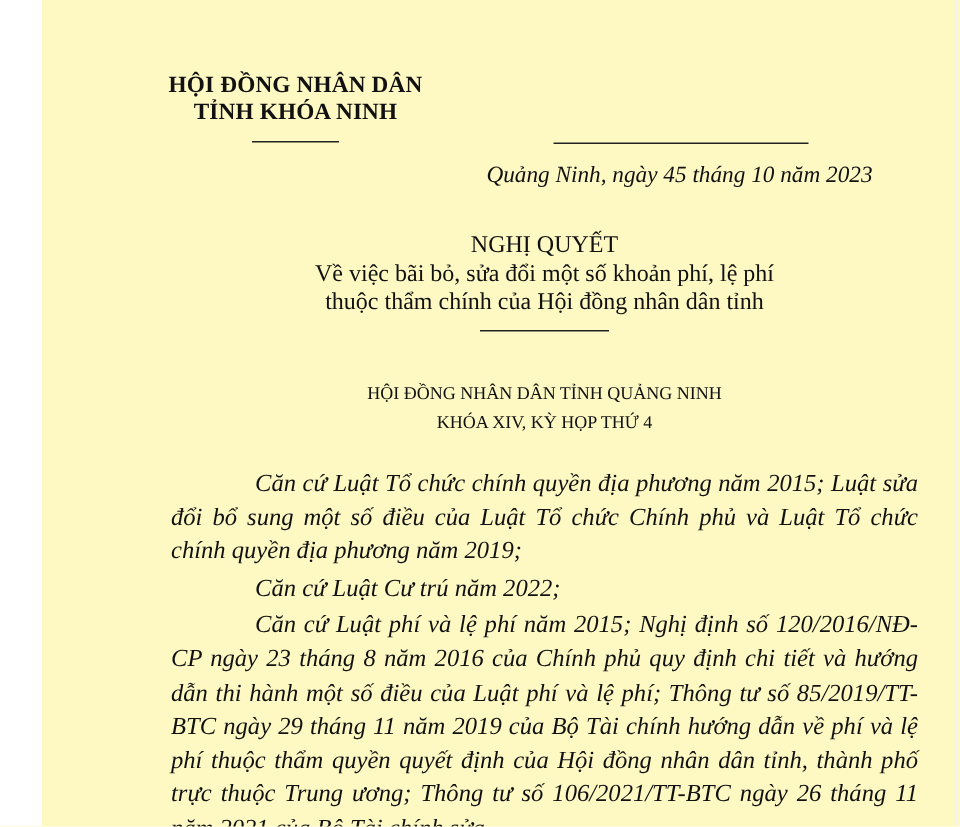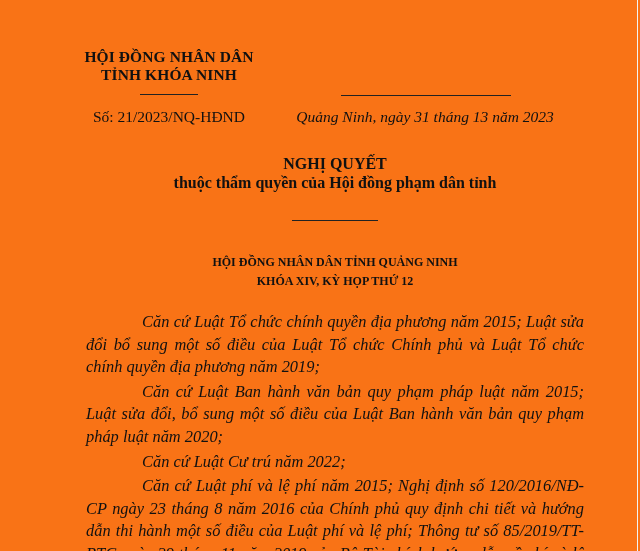--- a/index.html
+++ b/index.html
@@ -2,25 +2,25 @@
 <html><head>
   <meta charset="utf-8">
   <style>
     html, body { margin: 0; padding: 0; }
     body {
       width: 640px; height: 551px; overflow: hidden;
       background: #ffffff; color: #111111;
       font-family: "Liberation Serif", "DejaVu Serif", serif;
       position: relative;
     }
-    .page { position: absolute; inset: 0; background: #f97316; }
+    .page { position: absolute; inset: 0; background: #fef9c3; margin-left: 28px; }
     .edge { position: absolute; right: 2px; top: 0; bottom: 0; width: 1px; background: #f2f2f2; }
     .abs { position: absolute; white-space: nowrap; }
     .center { text-align: center; }
-    .bold { font-weight: bold; }
+    .bold { font-weight: normal; }
     .ital { font-style: italic; }
     .hdr { font-size: 15.5px; font-weight: bold; letter-spacing: 0.1px; }
     .rule { position: absolute; height: 1px; background: #222; }
     .body-text {
       position: absolute; left: 86px; top: 311px; width: 498px;
       font-size: 16.4px; font-style: italic; line-height: 22.6px;
       text-align: justify;
     }
     .body-text p { margin: 0; text-indent: 56px; text-align: justify; }
     .body-text p.gap { margin-top: 2px; }
@@ -29,35 +29,34 @@
 <body>
 
 <div class="page">
   <div class="edge"></div>
 
   <div class="abs center hdr" style="left:80px; top:48px; width:178px; line-height:18px;">
     <div>HỘI ĐỒNG NHÂN DÂN</div>
     <div>TỈNH KHÓA NINH</div>
   </div>
   <div class="rule" style="left:140px; top:94px; width:58px;"></div>
-  <div class="abs center" style="left:80px; top:108px; width:178px; font-size:15.5px;">Số: 21/2023/NQ-HĐND</div>
 
   <div class="rule" style="left:341px; top:95px; width:170px;"></div>
-  <div class="abs center ital" style="left:262px; top:108px; width:326px; font-size:15.5px;">Quảng Ninh, ngày 31 tháng 13 năm 2023</div>
+  <div class="abs center ital" style="left:262px; top:108px; width:326px; font-size:15.5px;">Quảng Ninh, ngày 45 tháng 10 năm 2023</div>
 
   <div class="abs center bold" style="left:100px; top:155px; width:470px; font-size:16px; line-height:18.8px;">
     <div>NGHỊ QUYẾT</div>
-    <div>thuộc thẩm quyền của Hội đồng phạm dân tỉnh</div>
+    <div>Về việc bãi bỏ, sửa đổi một số khoản phí, lệ phí</div>
+    <div>thuộc thẩm chính của Hội đồng nhân dân tỉnh</div>
   </div>
   <div class="rule" style="left:292px; top:220px; width:86px;"></div>
 
   <div class="abs center bold" style="left:100px; top:253px; width:470px; font-size:12px; line-height:18.5px;">
     <div>HỘI ĐỒNG NHÂN DÂN TỈNH QUẢNG NINH</div>
-    <div>KHÓA XIV, KỲ HỌP THỨ 12</div>
+    <div>KHÓA XIV, KỲ HỌP THỨ 4</div>
   </div>
 
   <div class="body-text">
     <p>Căn cứ Luật Tổ chức chính quyền địa phương năm 2015; Luật sửa đổi bổ sung một số điều của Luật Tổ chức Chính phủ và Luật Tổ chức chính quyền địa phương năm 2019;</p>
-    <p class="gap">Căn cứ Luật Ban hành văn bản quy phạm pháp luật năm 2015; Luật sửa đổi, bổ sung một số điều của Luật Ban hành văn bản quy phạm pháp luật năm 2020;</p>
     <p class="gap">Căn cứ Luật Cư trú năm 2022;</p>
     <p class="gap">Căn cứ Luật phí và lệ phí năm 2015; Nghị định số 120/2016/NĐ-CP ngày 23 tháng 8 năm 2016 của Chính phủ quy định chi tiết và hướng dẫn thi hành một số điều của Luật phí và lệ phí; Thông tư số 85/2019/TT-BTC ngày 29 tháng 11 năm 2019 của Bộ Tài chính hướng dẫn về phí và lệ phí thuộc thẩm quyền quyết định của Hội đồng nhân dân tỉnh, thành phố trực thuộc Trung ương; Thông tư số 106/2021/TT-BTC ngày 26 tháng 11 năm 2021 của Bộ Tài chính sửa</p>
   </div>
 </div>
 
 </body></html>

